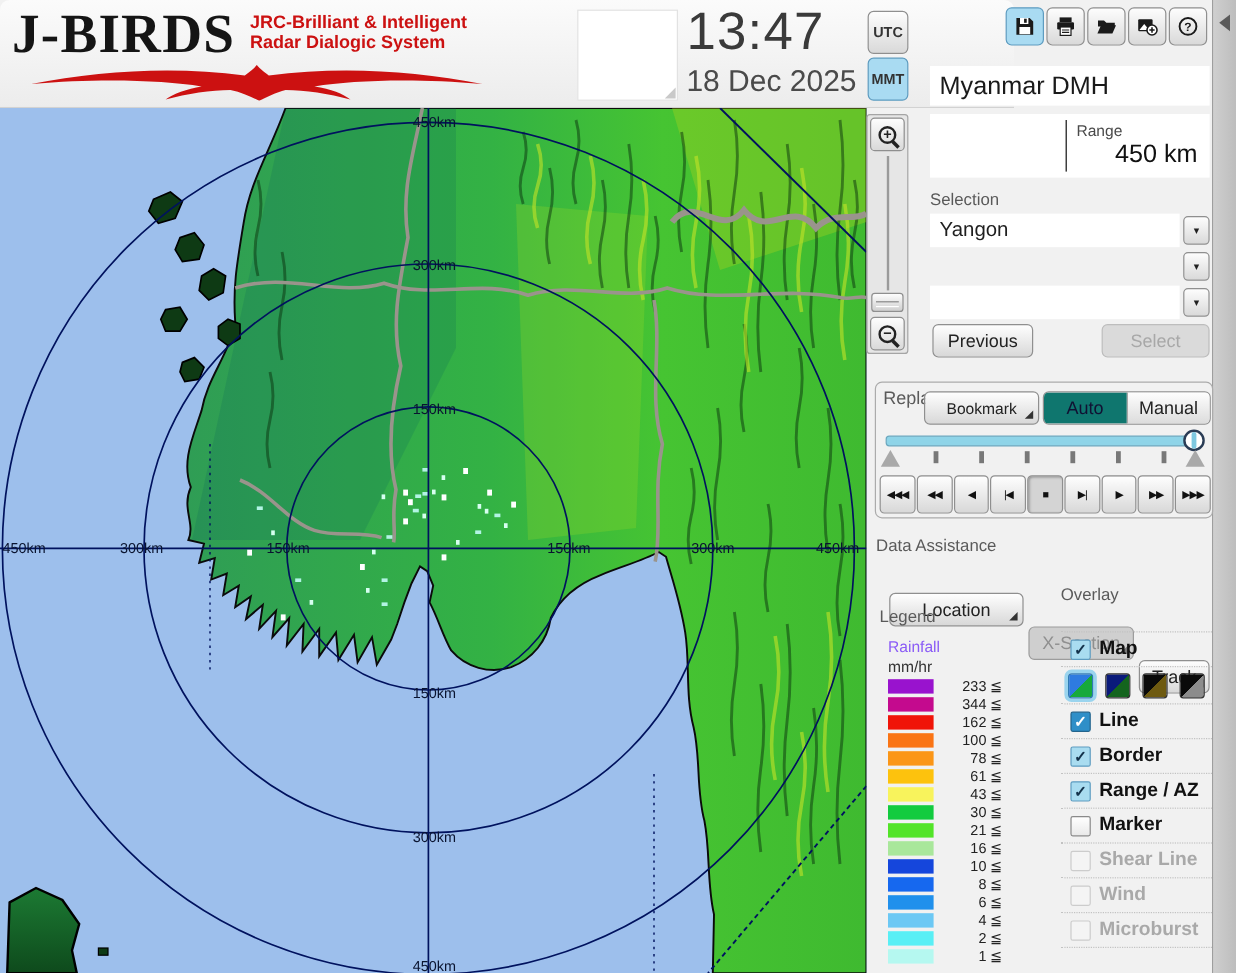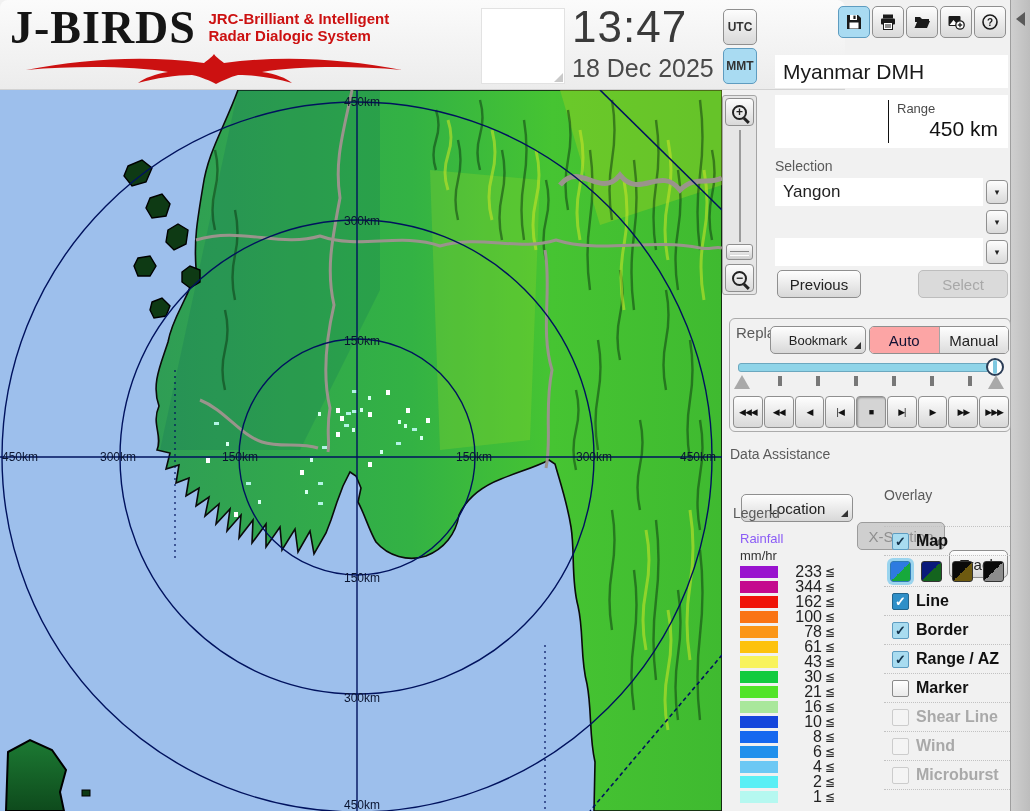--- a/index.html
+++ b/index.html
@@ -80,21 +80,21 @@
   #replay-box{left:729px;top:318px;width:282px;height:114px;border:1px solid #ABABAB;border-radius:6px;}
   #replay-label{left:736px;top:324px;font-size:15px;}
   .cornerbtn{position:relative;}
   .cornerbtn:after{content:"";position:absolute;right:4px;bottom:4px;width:0;height:0;
     border-left:7px solid transparent;border-bottom:7px solid #333;}
   #btn-bookmark{left:770px;top:326px;width:96px;height:28px;font-size:13px;}
   #automanual{left:869px;top:326px;width:140px;height:28px;border:1px solid #8F8F8F;border-radius:5px;
     overflow:hidden;display:flex;background:#FFF;}
   #automanual .half{flex:1;display:flex;align-items:center;justify-content:center;font-size:15px;color:#222;
     background:linear-gradient(#FEFEFE,#DCDCDC);border:0;padding:0;}
-  #automanual .half.on{background:#fca5a5;color:#113;}
+  #automanual .half.on{background:#0f766e;color:#113;}
   #automanual .half+.half{border-left:1px solid #A5A5A5;}
   #slider-track{left:738px;top:363px;width:252px;height:9px;background:#8FD4E8;border:1px solid #6CA8BF;border-radius:3px;}
   #slider-handle{left:986px;top:358px;width:18px;height:18px;border:2px solid #2A3C55;border-radius:50%;background:#FFF;}
   #slider-handle:after{content:"";position:absolute;left:5px;top:0px;width:4px;height:14px;background:#7EC8E0;border-radius:2px;}
   .sl-tri{width:0;height:0;border-left:8px solid transparent;border-right:8px solid transparent;
     border-bottom:14px solid #A9A9A9;}
   #sl-tri-left{left:734px;top:375px;} #sl-tri-right{left:988px;top:375px;}
   #slider-ticks{left:738px;top:376px;width:252px;height:12px;}
   #slider-ticks .tick{position:absolute;top:0;width:4px;height:10px;background:#787878;}
   #playback-row{left:733px;top:396px;width:276px;height:32px;display:flex;gap:1px;}
@@ -109,21 +109,21 @@
   #btn-xsection:after{border-bottom-color:#777;}
   #btn-track{left:949px;top:466px;width:59px;height:28px;}
 
   
   #legend-label{left:733px;top:505px;}
   #legend-unit1{left:740px;top:531px;font-size:13px;color:#8b5cf6;}
   #legend-unit2{left:740px;top:548px;font-size:13px;color:#333;}
   #legend-rows{left:740px;top:564px;width:130px;}
   .lg-row{height:15px;display:flex;align-items:center;}
   .lg-sw{width:38px;height:12px;display:inline-block;}
-  .lg-val{width:40px;text-align:right;font-size:16px;color:#222;margin-left:4px;}
+  .lg-val{width:40px;text-align:right;font-size:12px;color:#222;margin-left:4px;}
   .lg-lte{font-size:12px;color:#222;margin-left:3px;}
 
   
   #overlay-label{left:884px;top:487px;text-align:right;}
   #overlay-list{left:884px;top:526px;width:126px;border-top:1px dotted #C2C2C2;}
   .ov-row{height:29px;display:flex;align-items:center;border-bottom:1px dotted #C2C2C2;}
   .cb{width:17px;height:17px;border:1px solid #8A8A8A;border-radius:2px;background:linear-gradient(#FFF,#E9E9E9);
     margin:0 7px 0 8px;font-size:13px;font-weight:700;color:#14324A;display:flex;align-items:center;justify-content:center;}
   .cb.checked{background:#A9DCF0;border-color:#5E9CC0;}
   .cb.checked.dark{background:#2F8FC8;border-color:#23648C;color:#FFF;}

